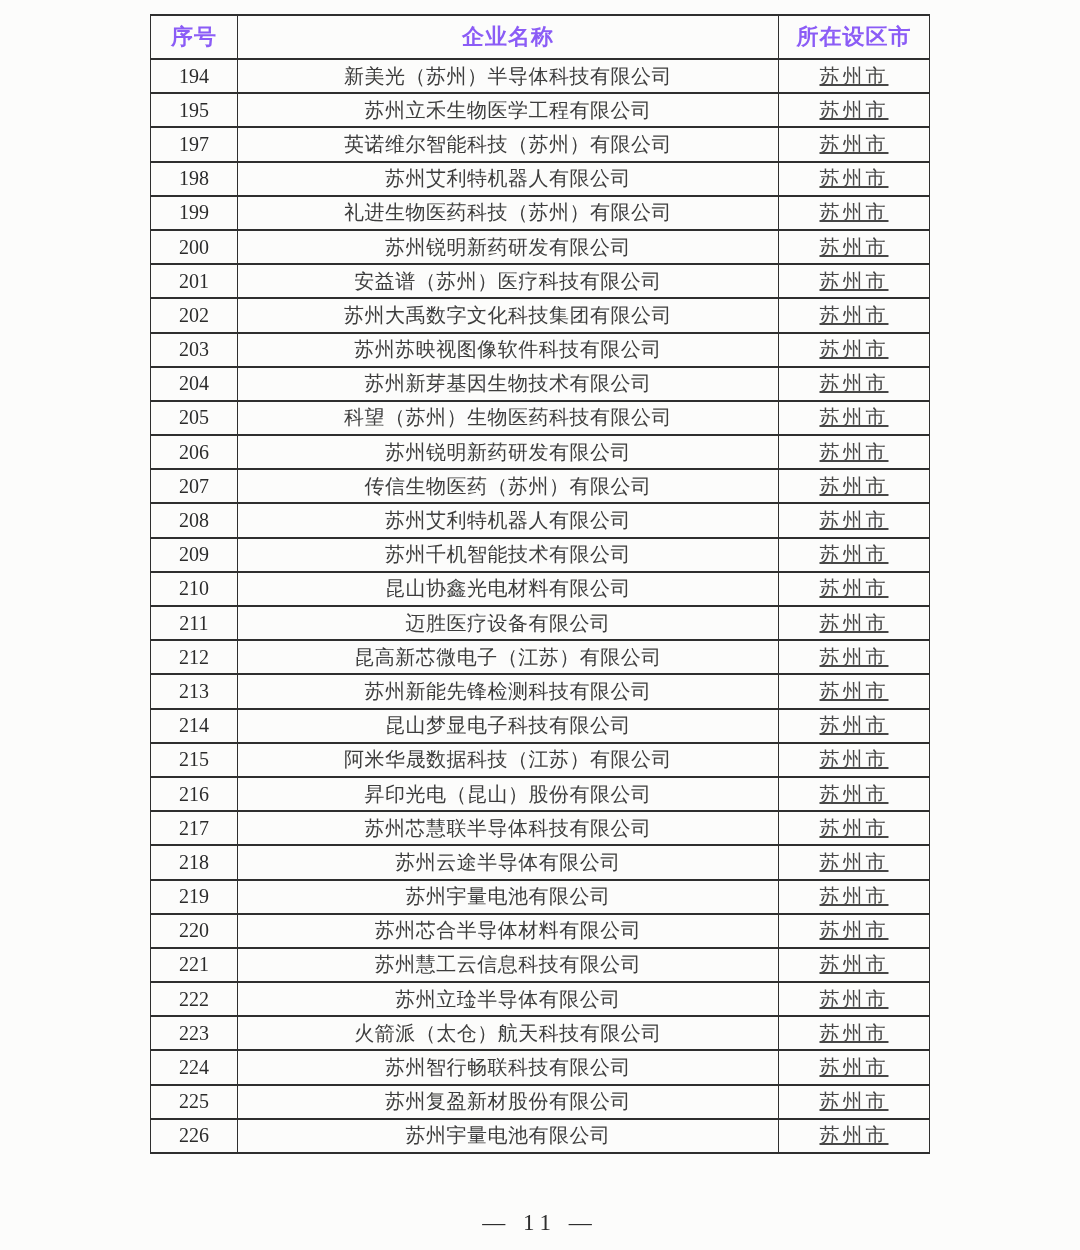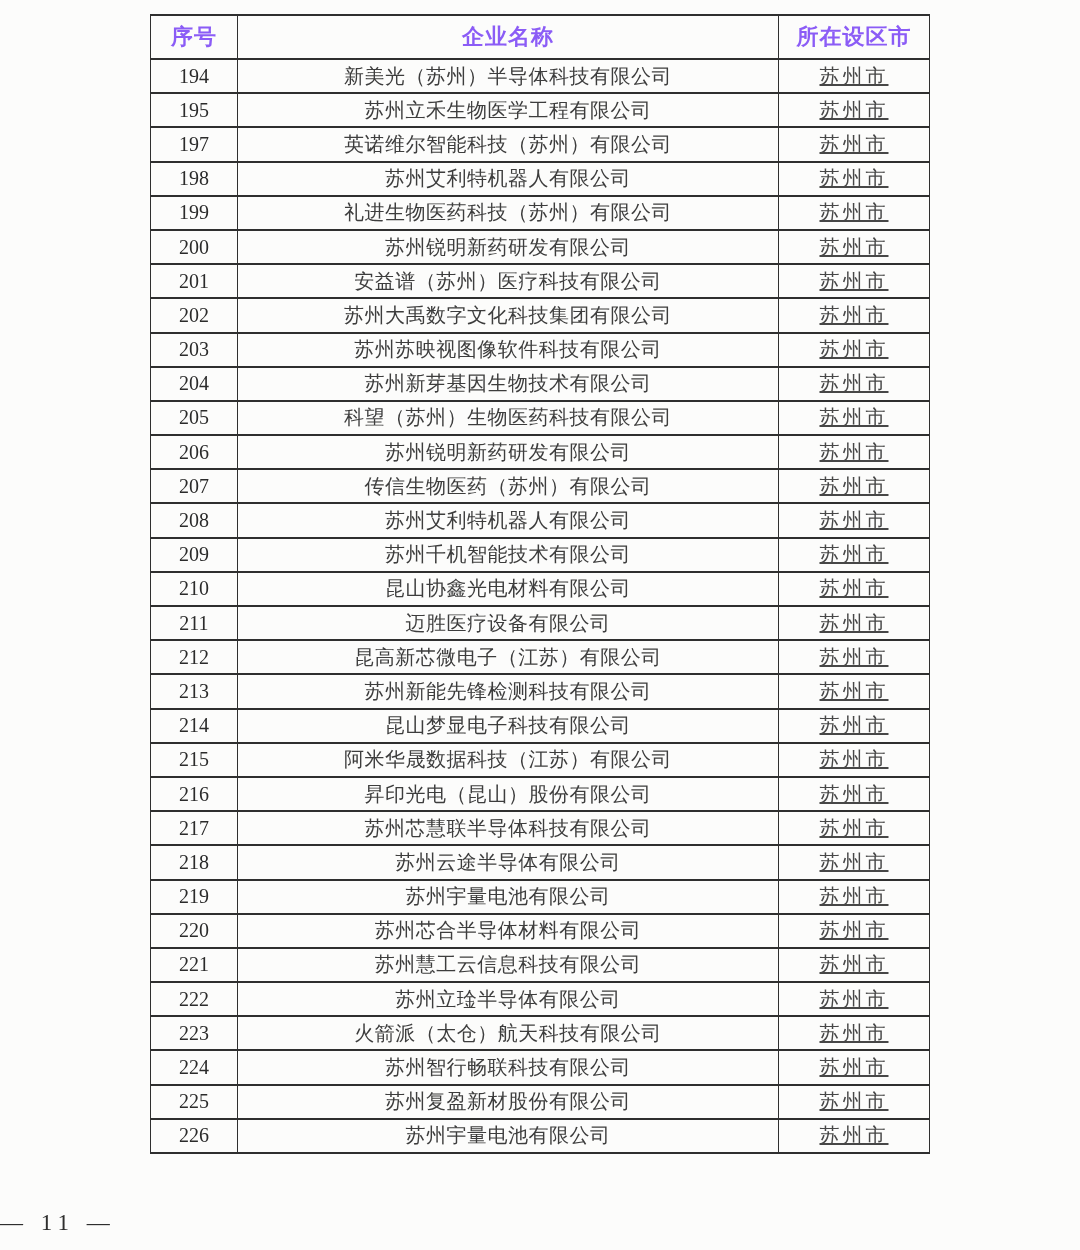--- a/index.html
+++ b/index.html
@@ -59,21 +59,21 @@
   td.cell-city {
     color: #474747;
     letter-spacing: 3px;
     text-decoration: underline;
   }
   .footer {
     position: absolute;
     left: 0;
     top: 1210px;
     width: 100%;
-    text-align: left;
+    text-align: center;
     font-size: 23px;
     color: #2e2e2e;
     letter-spacing: 6px;
   }
 </style>
 </head>
 <body>
 
 <div class="page">
 

